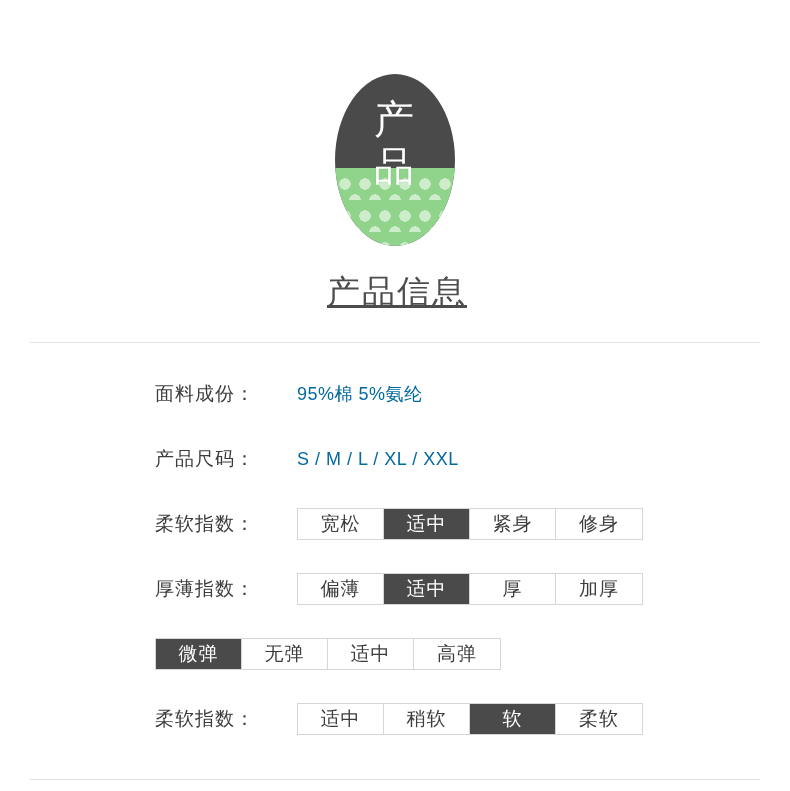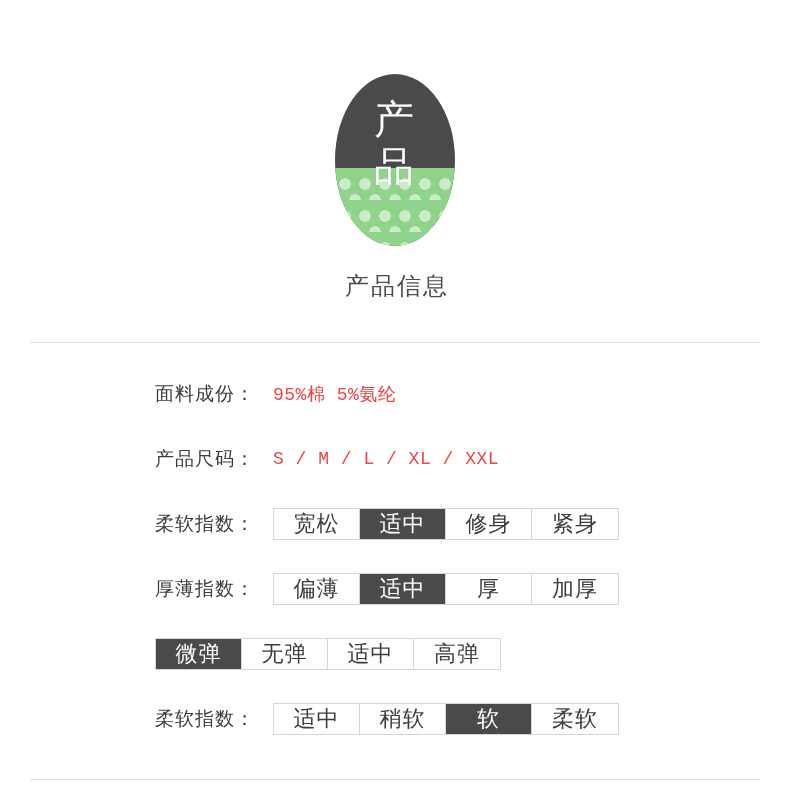--- a/index.html
+++ b/index.html
@@ -70,24 +70,25 @@
   }
   .badge-text span { display: block; }
 
   
   .heading {
     position: absolute;
     top: 270px;
     left: 4px;
     right: 0;
     text-align: center;
-    font-size: 24px;
+    font-size: 33px;
     letter-spacing: 2px;
     color: #4c4c4c;
     font-family: "Liberation Serif", serif;
+    text-decoration: underline;
   }
 
   
   .divider-top {
     position: absolute;
     top: 342px;
     left: 30px;
     right: 30px;
     height: 1px;
     background: #e2e2e2;
@@ -106,48 +107,49 @@
     position: absolute;
     top: 378px;
     left: 155px;
     right: 40px;
   }
   .row {
     display: flex;
     align-items: center;
     height: 32px;
     margin-bottom: 33px;
+    gap: 24px;
   }
   .row:last-child { margin-bottom: 12px; }
   .row-label {
     width: 118px;
     flex: 0 0 118px;
     font-size: 19px;
     letter-spacing: 1px;
     color: #3c3c3c;
     white-space: nowrap;
     font-family: "Liberation Serif", serif;
   }
   .row-value {
     font-size: 18px;
-    color: #ef4444;
+    color: #0369a1;
     letter-spacing: 0.5px;
-    font-family: Liberation Mono, monospace;
+    font-family: Liberation Sans, sans-serif;
   }
   .scale {
     display: flex;
     border: 1px solid #d6d6d6;
     height: 30px;
   }
   .scale-cell {
     width: 86px;
     display: flex;
     align-items: center;
     justify-content: center;
-    font-size: 22px;
+    font-size: 19px;
     color: #3c3c3c;
     border-right: 1px solid #d6d6d6;
     background: #ffffff;
     letter-spacing: 1px;
     box-sizing: border-box;
     font-family: "Liberation Serif", serif;
   }
   .scale-cell:last-child { border-right: none; }
   .scale-cell.active {
     background: #4a4a4a;
@@ -183,22 +185,22 @@
     <div class="row">
       <div class="row-label">产品尺码：</div>
       <div class="row-value">S / M / L / XL / XXL</div>
     </div>
 
     <div class="row">
       <div class="row-label">柔软指数：</div>
       <div class="scale">
         <div class="scale-cell">宽松</div>
         <div class="scale-cell active">适中</div>
+        <div class="scale-cell">紧身</div>
         <div class="scale-cell">修身</div>
-        <div class="scale-cell">紧身</div>
       </div>
     </div>
 
     <div class="row">
       <div class="row-label">厚薄指数：</div>
       <div class="scale">
         <div class="scale-cell">偏薄</div>
         <div class="scale-cell active">适中</div>
         <div class="scale-cell">厚</div>
         <div class="scale-cell">加厚</div>

